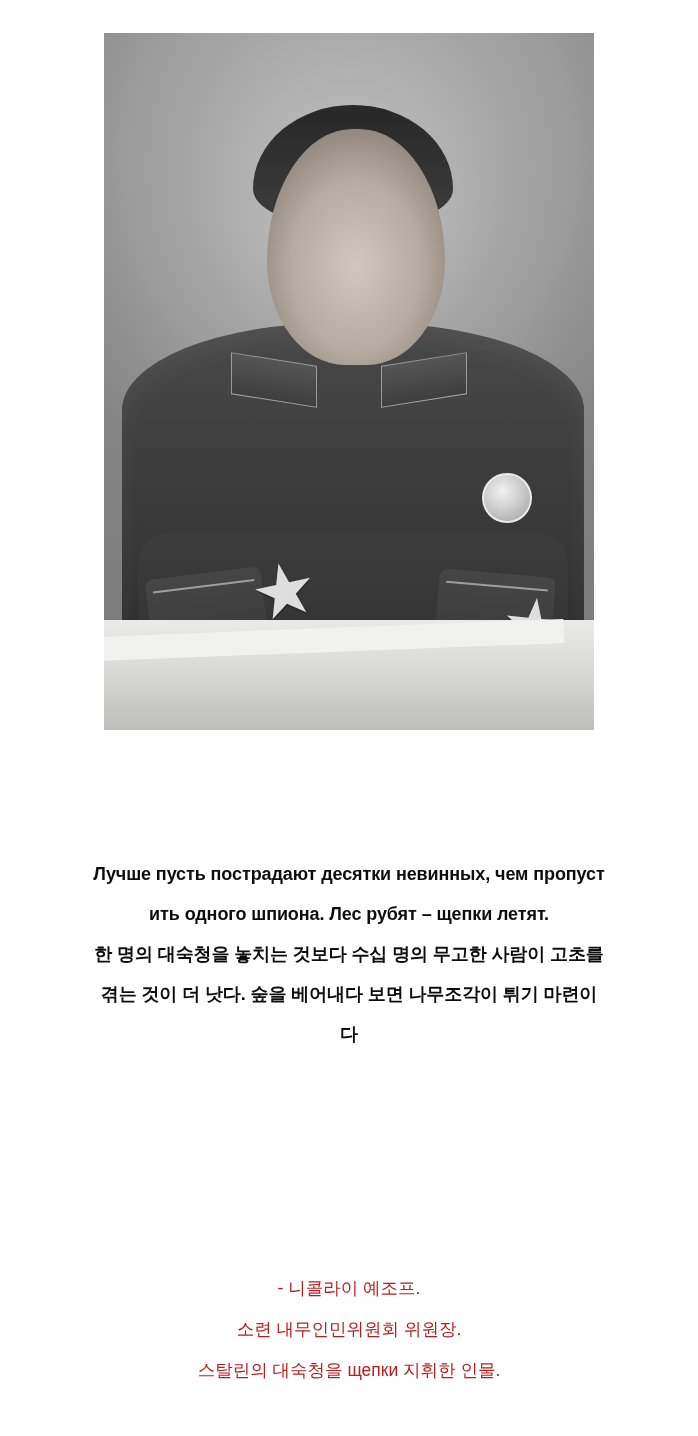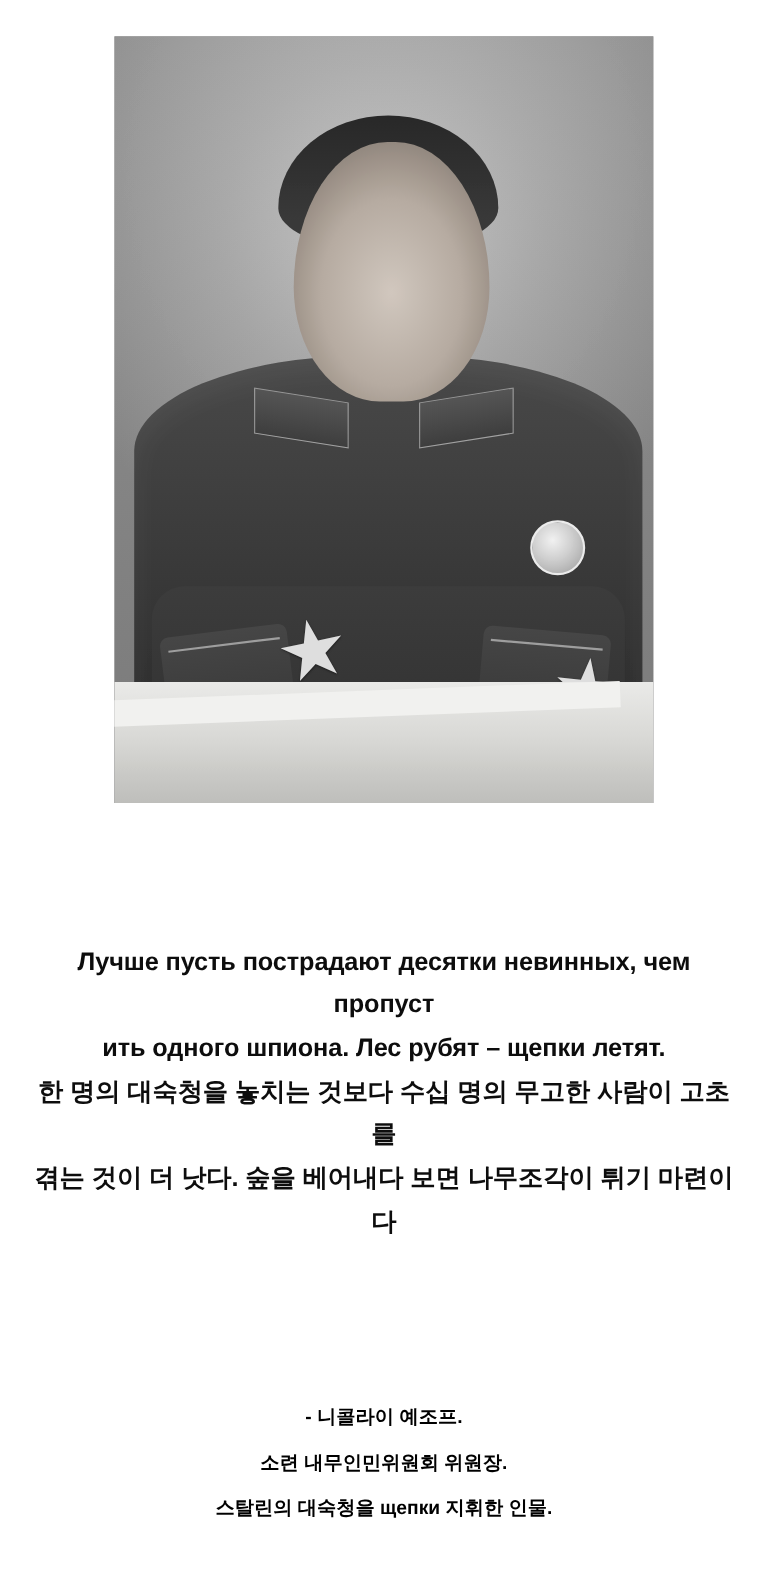--- a/index.html
+++ b/index.html
@@ -164,39 +164,39 @@
   }
 
   
   .quote {
     position: absolute;
     left: 30px;
     width: 638px;
     top: 855px;
     text-align: center;
     font-weight: bold;
-    font-size: 23px;
+    font-size: 18px;
     line-height: 38px;
     color: #0d0d0d;
     letter-spacing: -0.1px;
   }
   .quote .ko {
     display: block;
     margin-top: 2px;
   }
   .attrib {
     position: absolute;
     left: 30px;
     width: 638px;
     top: 1268px;
     text-align: center;
-    font-weight: bold;
+    font-weight: normal;
     font-size: 17.5px;
     line-height: 41px;
-    color: #000000;
+    color: #b91c1c;
   }
   .attrib div { display: block; }
 </style>
 </head>
 <body>
 
 <div class="page">
 
   <div class="photo-wrap">
     <div class="photo">

